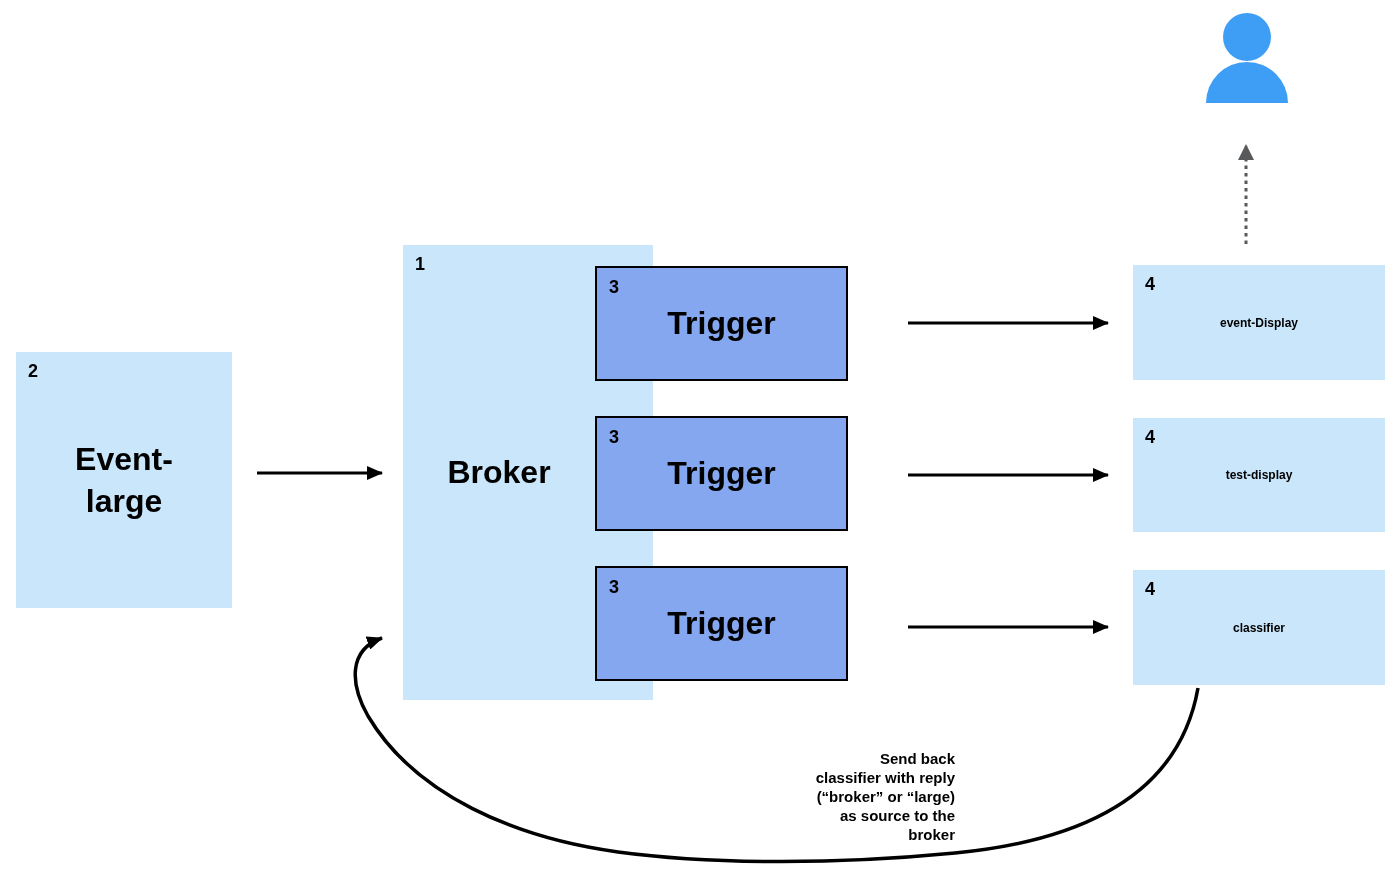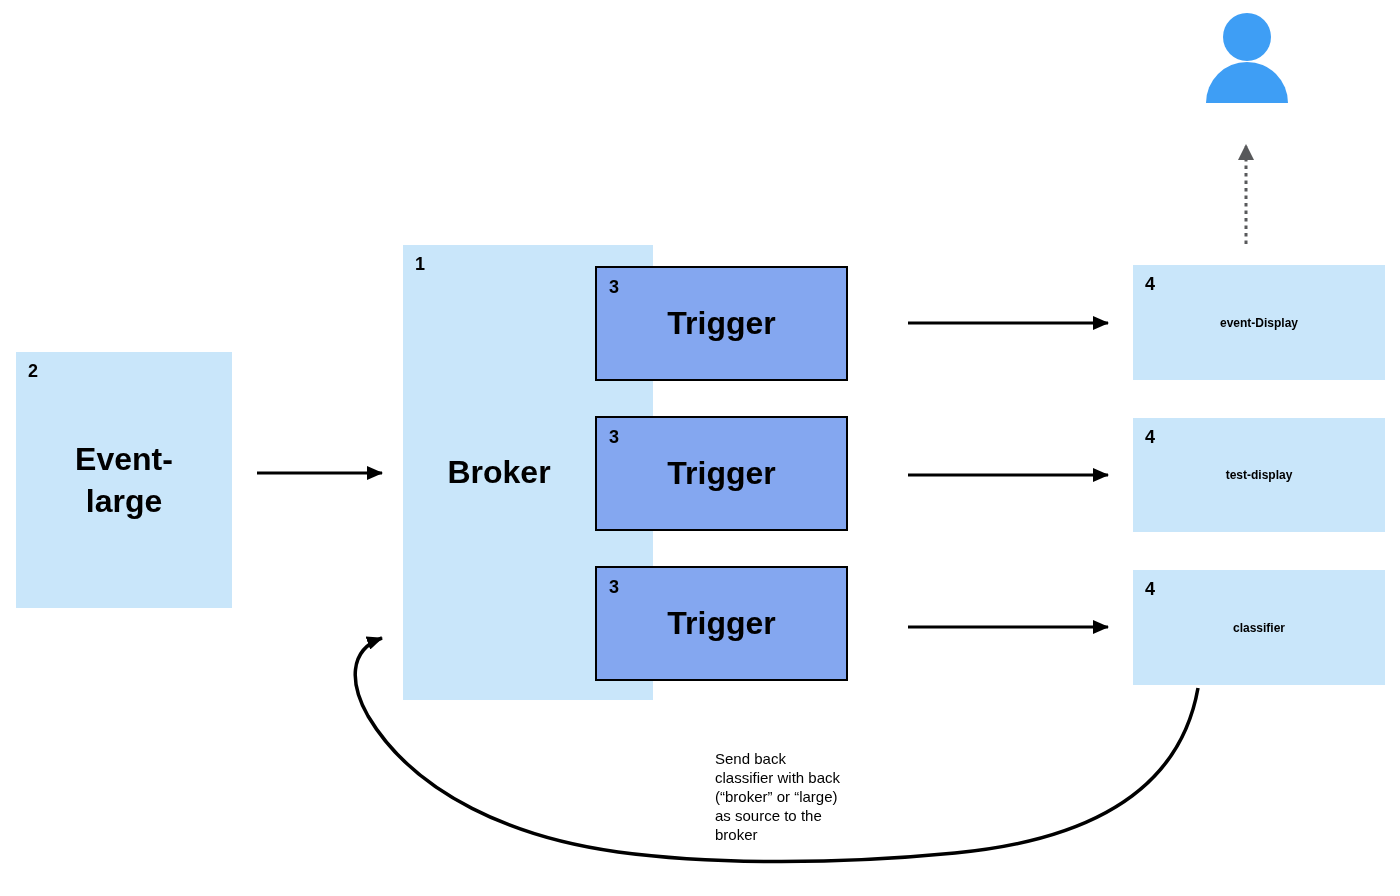--- a/index.html
+++ b/index.html
@@ -19,22 +19,22 @@
     text-align:center;font-weight:bold;
   }
   .big-text{font-size:32px;line-height:1.32;}
   .small-text{font-size:12px;}
   .broker-label{
     position:absolute;left:403px;top:245px;width:192px;height:455px;
     display:flex;align-items:center;justify-content:center;
     font-size:32px;font-weight:bold;z-index:3;
   }
   .annotation{
-    position:absolute;left:715px;top:749px;width:212px;
-    text-align:left;font-size:15px;line-height:19px;font-weight:normal;z-index:4;
+    position:absolute;left:743px;top:749px;width:212px;
+    text-align:right;font-size:15px;line-height:19px;font-weight:bold;z-index:4;
   }
   .annotation span{display:block;}
   svg.overlay{position:absolute;left:0;top:0;width:1400px;height:896px;z-index:4;pointer-events:none;}
   .z1{z-index:1}.z2{z-index:2}
 </style>
 </head>
 <body>
 
 <div class="canvas">
 
@@ -74,21 +74,21 @@
     <span class="num">4</span>
     <div class="center-label small-text">test-display</div>
   </div>
   <div class="box light z2" style="left:1133px;top:570px;width:252px;height:115px;">
     <span class="num">4</span>
     <div class="center-label small-text">classifier</div>
   </div>
 
   <div class="annotation">
     <span>Send back</span>
-    <span>classifier with back</span>
+    <span>classifier with reply</span>
     <span>(“broker” or “large)</span>
     <span>as source to the</span>
     <span>broker</span>
   </div>
 
   <svg class="overlay" viewBox="0 0 1400 896" xmlns="http://www.w3.org/2000/svg">
     <defs>
       <marker id="ah-black" markerUnits="userSpaceOnUse" markerWidth="16" markerHeight="14" viewBox="0 0 16 14" refX="15" refY="7" orient="auto">
         <path d="M0,0 L16,7 L0,14 Z" fill="#000000"></path>
       </marker>

